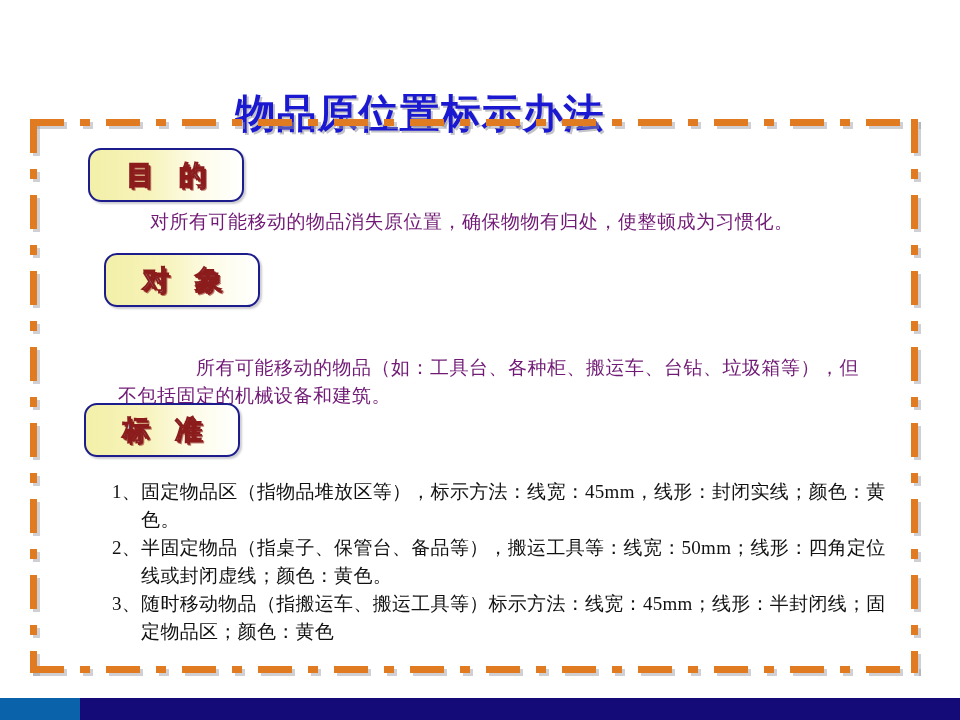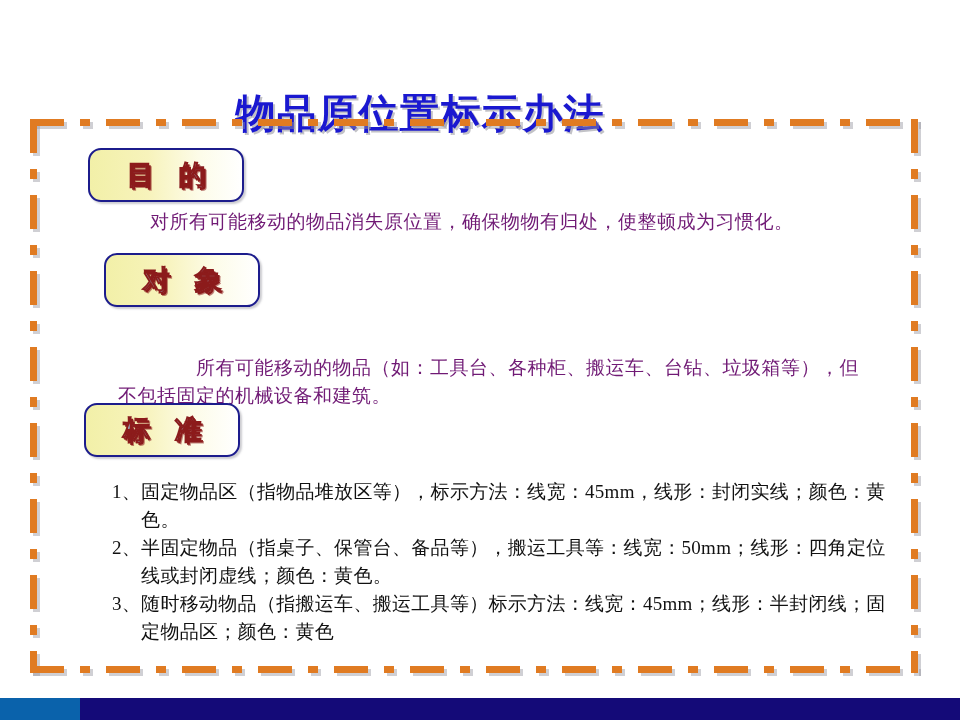--- a/index.html
+++ b/index.html
@@ -105,21 +105,21 @@
     height: 50px;
     border: 2px solid #1c1c8c;
     border-radius: 13px;
     background: linear-gradient(to right, #f2f0a8 0%, #f7f3bb 38%, #fdfce9 72%, #ffffff 100%);
     box-shadow: 2px 2px 2px rgba(130,130,140,0.40);
     display: flex;
     align-items: center;
     justify-content: center;
   }
   .pill-text {
-    font-family: Liberation Serif, serif;
+    font-family: Liberation Sans, sans-serif;
     font-weight: bold;
     font-size: 27px;
     letter-spacing: 9px;
     text-indent: 9px;
     color: #9fd0ea;
     -webkit-text-stroke: 1px #8c1b1b;
     text-shadow:
       2px 2px 0 #8c1b1b,
       3px 3px 0 rgba(140,27,27,0.55);
     white-space: nowrap;

